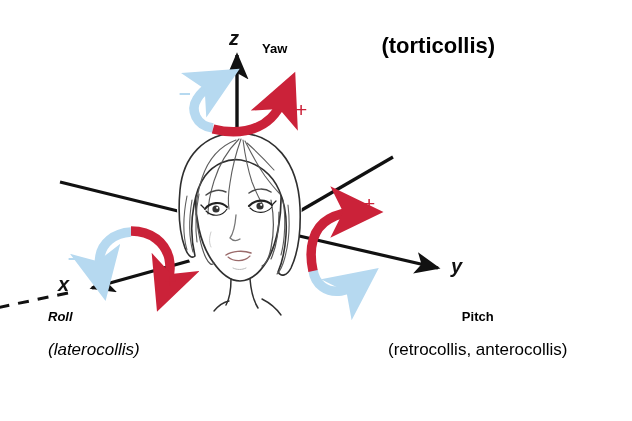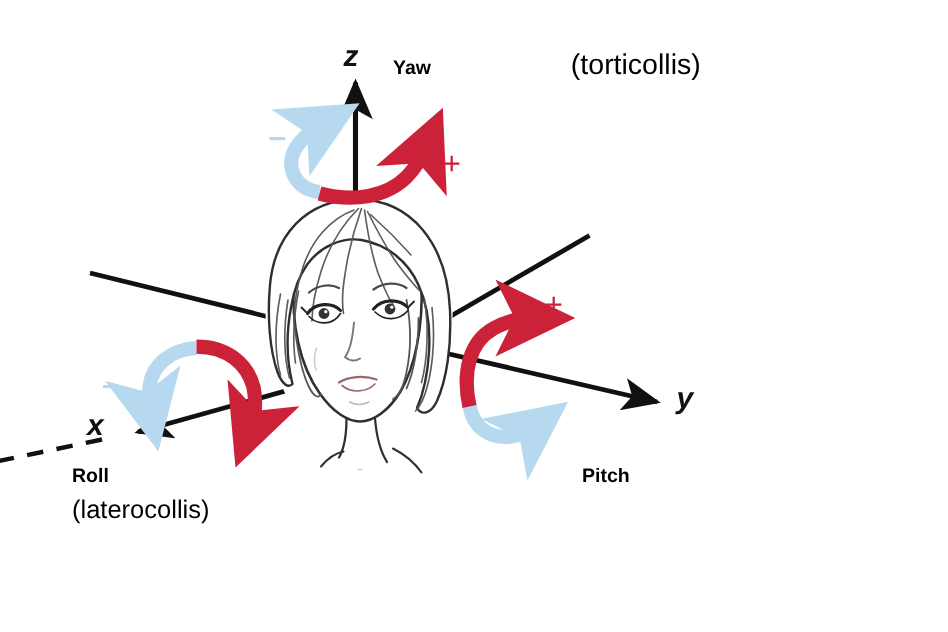--- a/index.html
+++ b/index.html
@@ -35,39 +35,39 @@
     font-style: italic;
     font-weight: bold;
     font-size: 20px;
     letter-spacing: 0px;
   }
   .term-bold {
     font-weight: bold;
     font-size: 13px;
   }
   .term-reg {
-    font-weight: normal;
-    font-size: 19px;
+    font-weight: bold;
+    font-size: 22px;
     margin-left: 44px;
   }
   .sub-reg {
     font-weight: normal;
     font-size: 17px;
   }
   .sign {
     position: absolute;
     font-size: 21px;
     font-weight: normal;
     line-height: 1;
   }
   .sign-plus { color: #CB2239; }
   .sign-minus { color: #B6D9F0; font-weight: 700; }
   .caption-block { position: absolute; }
   .caption-block .l1 { display: block; }
-  .caption-block .l2 { display: block; margin-top: 6px; }
+  .caption-block .l2 { display: block; margin-top: 16px; }
 </style>
 </head>
 <body>
 
 <div id="stage">
 
   <svg id="diagram-svg" viewBox="0 0 632 421">
     <defs>
       <marker id="arrowBlack" markerWidth="10" markerHeight="10" refX="7.2" refY="3.4" orient="auto" markerUnits="strokeWidth">
         <path d="M0,0 L8,3.4 L0,6.8 L1.9,3.4 Z" fill="#111111"></path>
@@ -219,27 +219,28 @@
   <div class="lbl axis-letter" style="left:451px; top:256px;">y</div>
 
   <div class="lbl axis-letter" style="left:58px; top:274px;">x</div>
 
   <div class="caption-block" style="left:262px; top:33px;">
     <span class="l1">
       <span class="term-bold">Yaw</span><span class="term-reg">&nbsp;</span><span class="term-reg">(torticollis)</span>
     </span>
   </div>
 
-  <div class="caption-block" style="left:48px; top:309px;">
+  <div class="caption-block" style="left:48px; top:309px;font-style:italic;">
     <span class="l1 term-bold">Roll</span>
     <span class="l2 sub-reg">(laterocollis)</span>
   </div>
 
   <div class="caption-block" style="left:388px; top:309px;text-align:center;">
     <span class="l1 term-bold">Pitch</span>
+    <span class="l2 sub-reg">(retrocollis, anterocollis)</span>
   </div>
 
   <div class="sign sign-plus" style="left:295px; top:99px;">+</div>
   <div class="sign sign-minus" style="left:179px; top:81px;">–</div>
 
   <div class="sign sign-plus" style="left:164px; top:270px;">+</div>
   <div class="sign sign-minus" style="left:68px; top:246px;">–</div>
 
   <div class="sign sign-plus" style="left:363px; top:193px;">+</div>
   <div class="sign sign-minus" style="left:360px; top:262px;">–</div>

